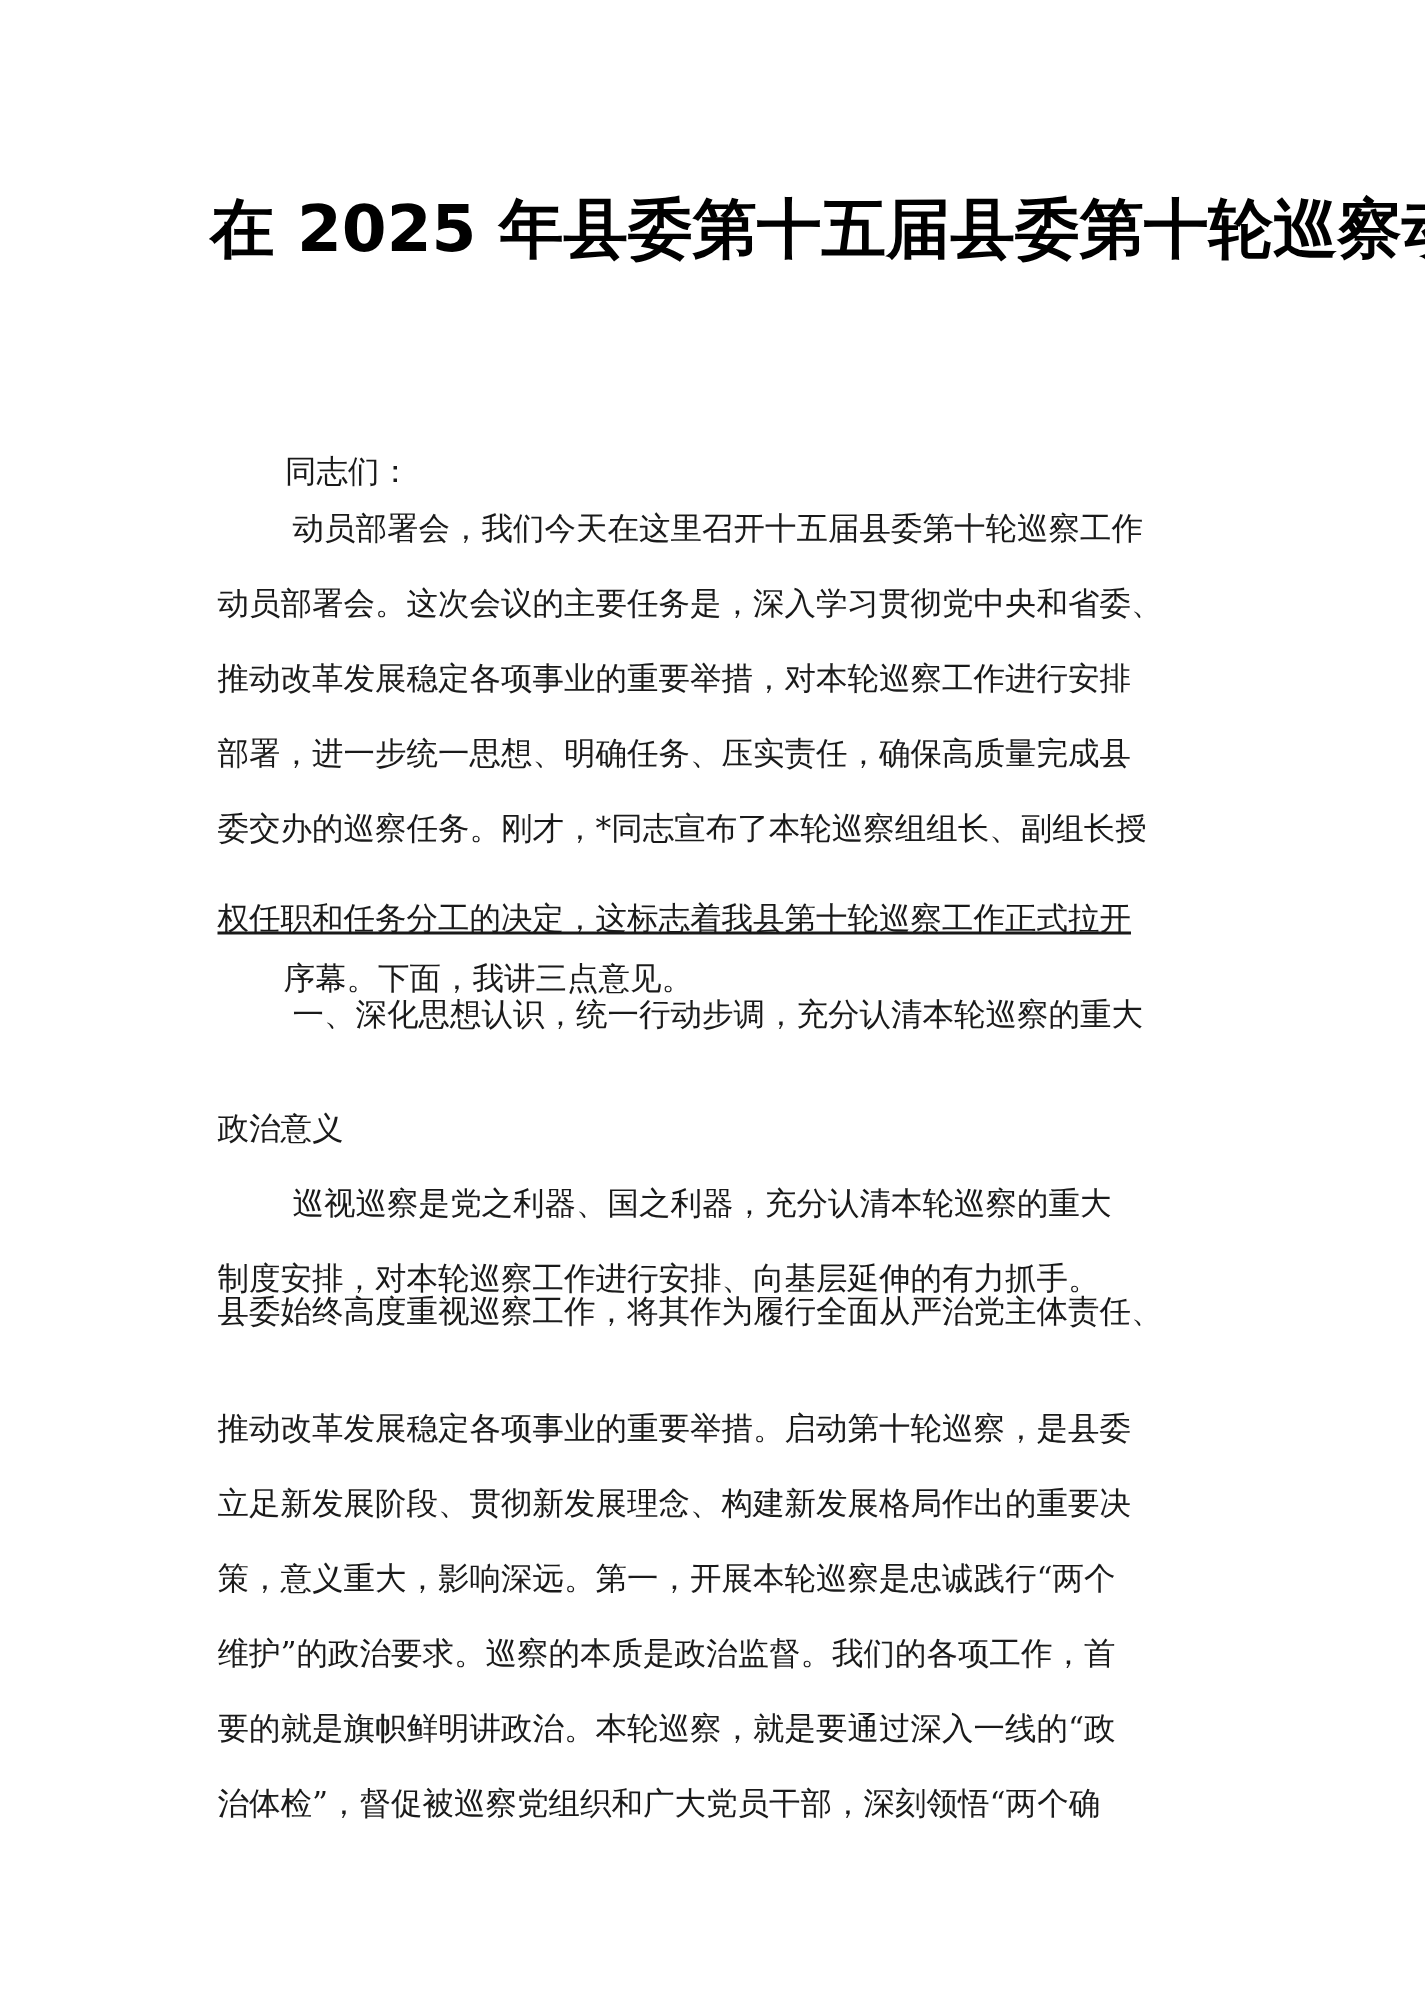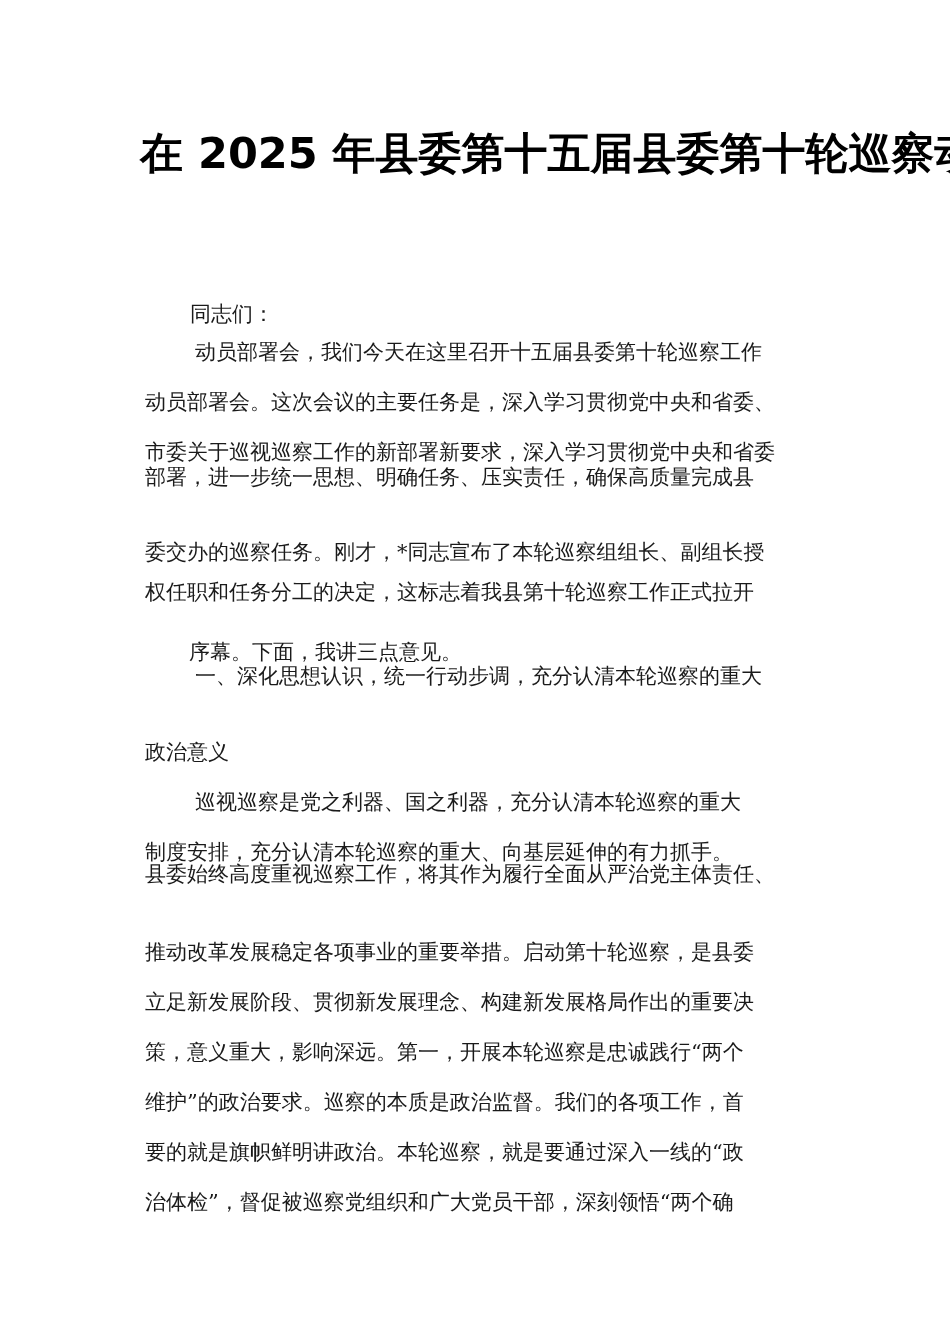--- a/index.html
+++ b/index.html
@@ -60,31 +60,31 @@
 
   <div class="title">
     <span class="line">在 2025 年县委第十五届县委第十轮巡察动</span>
   </div>
 
   <div class="body-text">
     <div class="ln greet" style="top:288px;">同志们：</div>
 
     <div class="ln indent" style="top:340px;">动员部署会，我们今天在这里召开十五届县委第十轮巡察工作</div>
     <div class="ln" style="top:390px;">动员部署会。这次会议的主要任务是，深入学习贯彻党中央和省委、</div>
-    <div class="ln" style="top:440px;">市委关于巡视巡察工作的新部署新要求，深入学习贯彻党中央和省委</div>
-    <div class="ln" style="top:465px;">部署，进一步统一思想、明确任务、压实责任，确保高质量完成县</div>
+    <div class="ln" style="top:440px;">推动改革发展稳定各项事业的重要举措，对本轮巡察工作进行安排</div>
+    <div class="ln" style="top:490px;">部署，进一步统一思想、明确任务、压实责任，确保高质量完成县</div>
     <div class="ln" style="top:540px;">委交办的巡察任务。刚才，*同志宣布了本轮巡察组组长、副组长授</div>
-    <div class="ln" style="top:580px;">权任职和任务分工的决定，这标志着我县第十轮巡察工作正式拉开</div>
+    <div class="ln" style="top:600px;text-decoration:underline;">权任职和任务分工的决定，这标志着我县第十轮巡察工作正式拉开</div>
     <div class="ln" style="top:640px;margin-left:44px;">序幕。下面，我讲三点意见。</div>
 
     <div class="ln indent" style="top:664px;">一、深化思想认识，统一行动步调，充分认清本轮巡察的重大</div>
     <div class="ln" style="top:740px;">政治意义</div>
 
     <div class="ln indent" style="top:790px;">巡视巡察是党之利器、国之利器，充分认清本轮巡察的重大</div>
-    <div class="ln" style="top:840px;">制度安排，充分认清本轮巡察的重大、向基层延伸的有力抓手。</div>
+    <div class="ln" style="top:840px;">制度安排，对本轮巡察工作进行安排、向基层延伸的有力抓手。</div>
     <div class="ln" style="top:862px;">县委始终高度重视巡察工作，将其作为履行全面从严治党主体责任、</div>
     <div class="ln" style="top:940px;">推动改革发展稳定各项事业的重要举措。启动第十轮巡察，是县委</div>
     <div class="ln" style="top:990px;">立足新发展阶段、贯彻新发展理念、构建新发展格局作出的重要决</div>
     <div class="ln" style="top:1040px;">策，意义重大，影响深远。第一，开展本轮巡察是忠诚践行“两个</div>
     <div class="ln" style="top:1090px;">维护”的政治要求。巡察的本质是政治监督。我们的各项工作，首</div>
     <div class="ln" style="top:1140px;">要的就是旗帜鲜明讲政治。本轮巡察，就是要通过深入一线的“政</div>
     <div class="ln" style="top:1190px;">治体检”，督促被巡察党组织和广大党员干部，深刻领悟“两个确</div>
   </div>
 
 </div>

